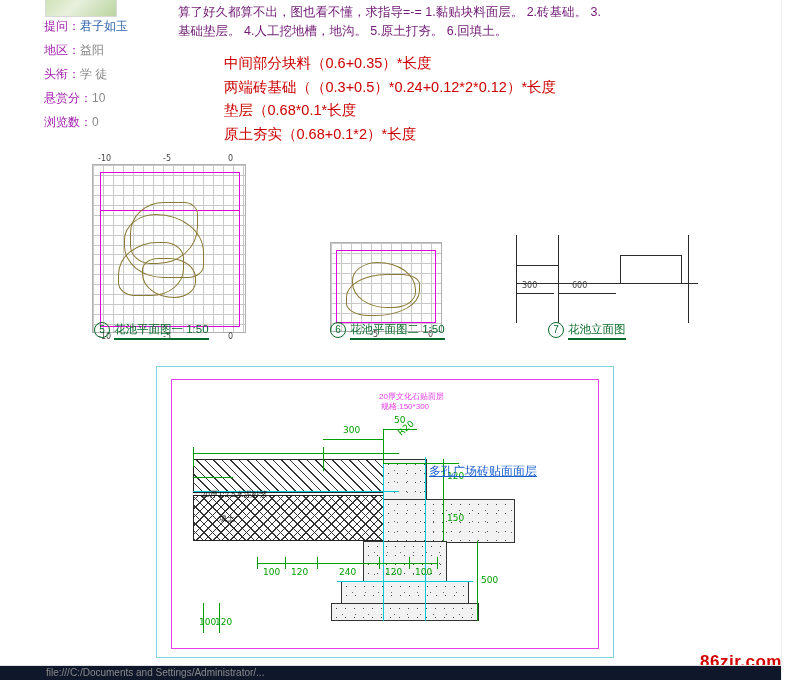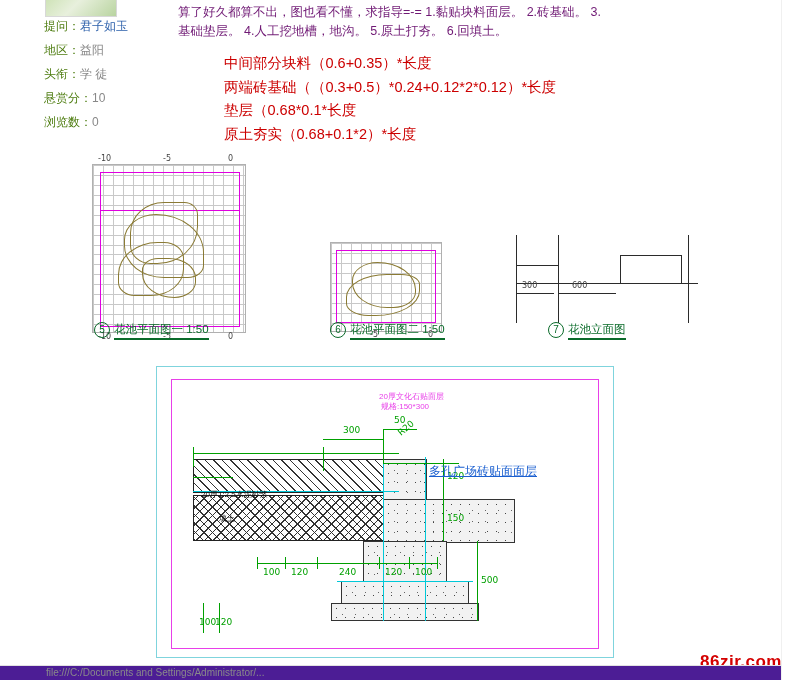--- a/index.html
+++ b/index.html
@@ -36,21 +36,21 @@
     border: 1px solid #d8d8d8;
     border-top: none;
   }
   .meta-row {
     position: absolute;
     left: 44px;
     font-size: 12px;
     color: #777;
     white-space: nowrap;
   }
-  .meta-row .lbl { color:#4d7c0f; }
+  .meta-row .lbl { color:#a21caf; }
   .meta-row .val { color:#888;text-align:right; }
   .meta-row a {
     color: #2b5faa;
     text-decoration: none;
   }
   #meta-asker { top: 18px; }
   #meta-region { top: 42px; }
   #meta-title  { top: 66px; }
   #meta-bounty { top: 90px; }
   #meta-views  { top: 114px; }
@@ -254,21 +254,21 @@
     letter-spacing: 0.5px;
   }
 
   
   .status-strip {
     position: absolute;
     left: 0;
     bottom: 0;
     width: 796px;
     height: 14px;
-    background: #4c1d95;
+    background: #0f172a;
     border-top: 1px solid #e2e2e2;
   }
   .status-strip .url {
     position: absolute;
     left: 46px;
     top: 1px;
     font-size: 10px;
     color: #8a8a8a;
     white-space: nowrap;
   }

